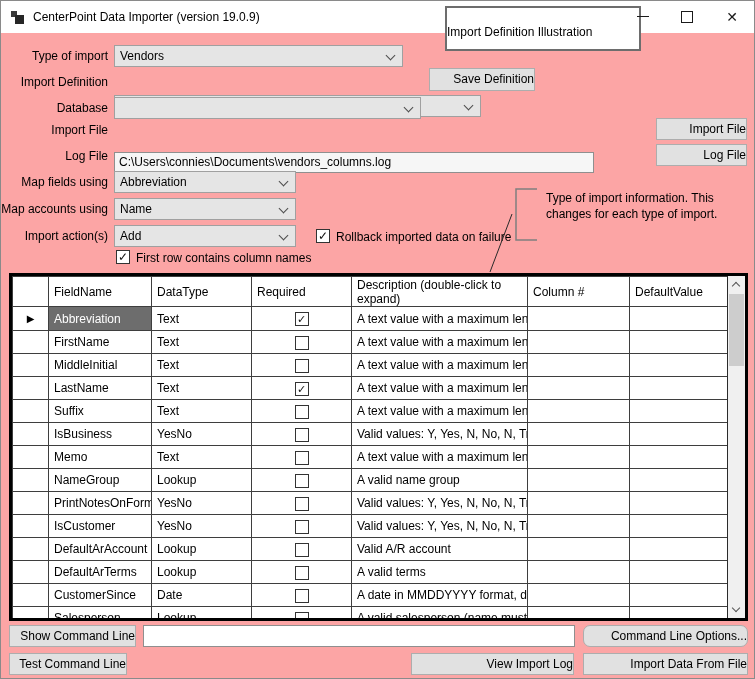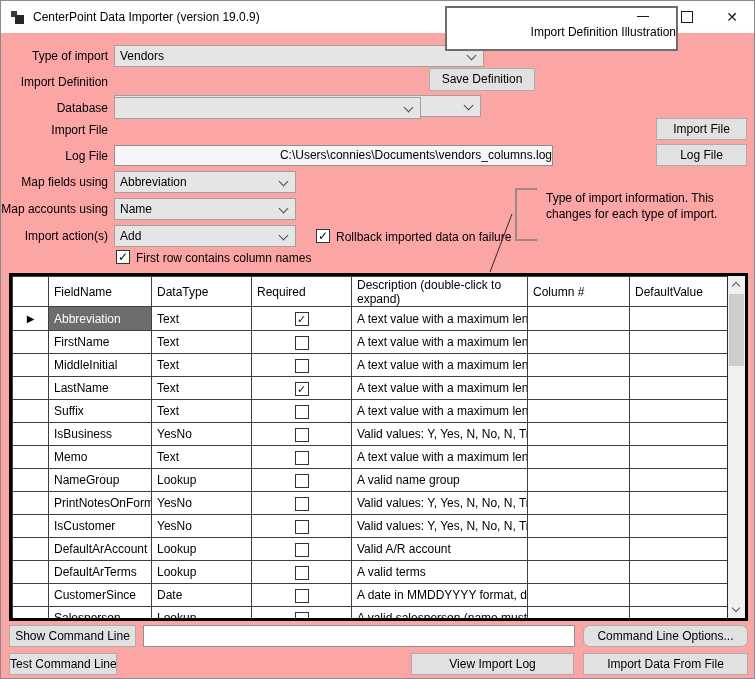--- a/index.html
+++ b/index.html
@@ -16,42 +16,42 @@
   .app-icon .sq2 { position:absolute; left:4px; top:5px; width:9px; height:9px; background:#262626; }
   .title-text { position:absolute; left:32px; top:0; line-height:32px; white-space:nowrap; }
   .win-btn { position:absolute; top:0; width:34px; height:32px; text-align:center; }
   .min-btn  { left:625px; z-index:30; }
   .min-glyph { position:absolute; left:11px; top:15px; width:12px; height:1px; background:#1a1a1a; }
   .max-btn  { left:669px; }
   .max-glyph { position:absolute; left:11px; top:10px; width:12px; height:12px; border:1px solid #1a1a1a; }
   .close-btn{ left:714px; font-size:14px; line-height:32px; color:#1a1a1a; }
   
   .illu-box {
-    position:absolute; left:444px; top:5px; width:233px; height:45px;
+    position:absolute; left:444px; top:5px; width:196px; height:45px;
     background:#ffffff; border:2px solid #6d6d6d; z-index:20;
-    text-align:right; padding-top:17px;
+    text-align:left; padding-top:17px;
   }
   
   .flabel { position:absolute; left:0; width:107px; text-align:right; white-space:nowrap; }
   .combo {
     position:absolute; height:22px; background:#e5e5e5; border:1px solid #a0a0a0;
     line-height:20px; padding-left:5px; white-space:nowrap;
   }
   .combo .chev {
     position:absolute; right:8px; top:6px; width:7px; height:7px;
     border-left:1px solid #4d4d4d; border-bottom:1px solid #4d4d4d;
     transform:rotate(-45deg); transform-origin:center;
   }
   .tfield {
     position:absolute; height:21px; background:#f6f6f6; border:1px solid #8f8f8f;
     line-height:19px; padding-left:4px; white-space:nowrap; overflow:hidden;
   }
   .btn {
     position:absolute; height:22px; background:#e1e1e1; border:1px solid #adadad;
-    text-align:center; line-height:20px; white-space:nowrap; cursor:default;
+    text-align:right; line-height:20px; white-space:nowrap; cursor:default;
   }
   .cbox {
     position:absolute; width:14px; height:14px; background:#fff; border:1px solid #333;
     font-size:12px; line-height:13px; text-align:center; color:#111;
   }
   .cb-label { position:absolute; white-space:nowrap; }
   
   .annot-svg { position:absolute; left:0; top:0; width:755px; height:679px; pointer-events:none; z-index:10; }
   .annot-text { position:absolute; left:545px; top:189px; line-height:16px; white-space:nowrap; }
   
@@ -103,40 +103,40 @@
         <div class="max-glyph"></div>
       </div>
     <div class="win-btn close-btn">✕</div>
   </div>
 
   <div class="illu-box">
     <span>Import Definition Illustration</span>
   </div>
 
   <div class="flabel" style="top:48px;">Type of import</div>
-  <div class="combo" style="left:113px; top:44px; width:370px;">
+  <div class="combo" style="left:113px; top:44px; width:289px;">
     <span>Vendors</span><span class="chev"></span>
   </div>
 
   <div class="flabel" style="top:74px;">Import Definition</div>
   <div class="combo" style="left:113px; top:70px; width:367px;margin-top:24px;">
     <span>Import for Vendors</span><span class="chev"></span>
   </div>
   <div class="btn" style="left:428px; top:67px; width:106px; height:23px; line-height:21px;">Save Definition</div>
 
   <div class="flabel" style="top:100px;padding-left:29px;">Database</div>
   <div class="combo" style="left:113px; top:96px; width:307px;">
     <span></span><span class="chev"></span>
   </div>
 
   <div class="flabel" style="top:122px;">Import File</div>
   <div class="btn" style="left:655px; top:117px; width:91px;">Import File</div>
 
   <div class="flabel" style="top:148px;">Log File</div>
-  <div class="tfield" style="left:113px; top:144px; width:439px;text-align:right;">C:\Users\connies\Documents\vendors_columns.log</div>
+  <div class="tfield" style="left:113px; top:151px; width:480px;">C:\Users\connies\Documents\vendors_columns.log</div>
   <div class="btn" style="left:655px; top:143px; width:91px;">Log File</div>
 
   <div class="flabel" style="top:174px;">Map fields using</div>
   <div class="combo" style="left:113px; top:170px; width:182px;">
     <span>Abbreviation</span><span class="chev"></span>
   </div>
 
   <div class="flabel" style="top:201px;">Map accounts using</div>
   <div class="combo" style="left:113px; top:197px; width:182px;">
     <span>Name</span><span class="chev"></span>
@@ -323,17 +323,17 @@
       <div class="sb-arrow sb-down">
           <div class="ch"></div>
         </div>
     </div>
   </div>
 
   <div class="btn" style="left:8px;  top:624px; width:127px;">Show Command Line</div>
   <div class="tfield cmd-input" style="left:142px; top:624px; width:432px; height:22px;"></div>
   <div class="btn" style="left:582px; top:624px; width:165px;border-radius:7px;">Command Line Options...</div>
 
-  <div class="btn" style="left:8px;  top:652px; width:108px;">Test Command Line</div>
+  <div class="btn" style="left:8px;  top:652px; width:118px;">Test Command Line</div>
   <div class="btn" style="left:410px; top:652px; width:163px;">View Import Log</div>
   <div class="btn" style="left:582px; top:652px; width:165px;">Import Data From File</div>
 
 </div>
 
 </body></html>

